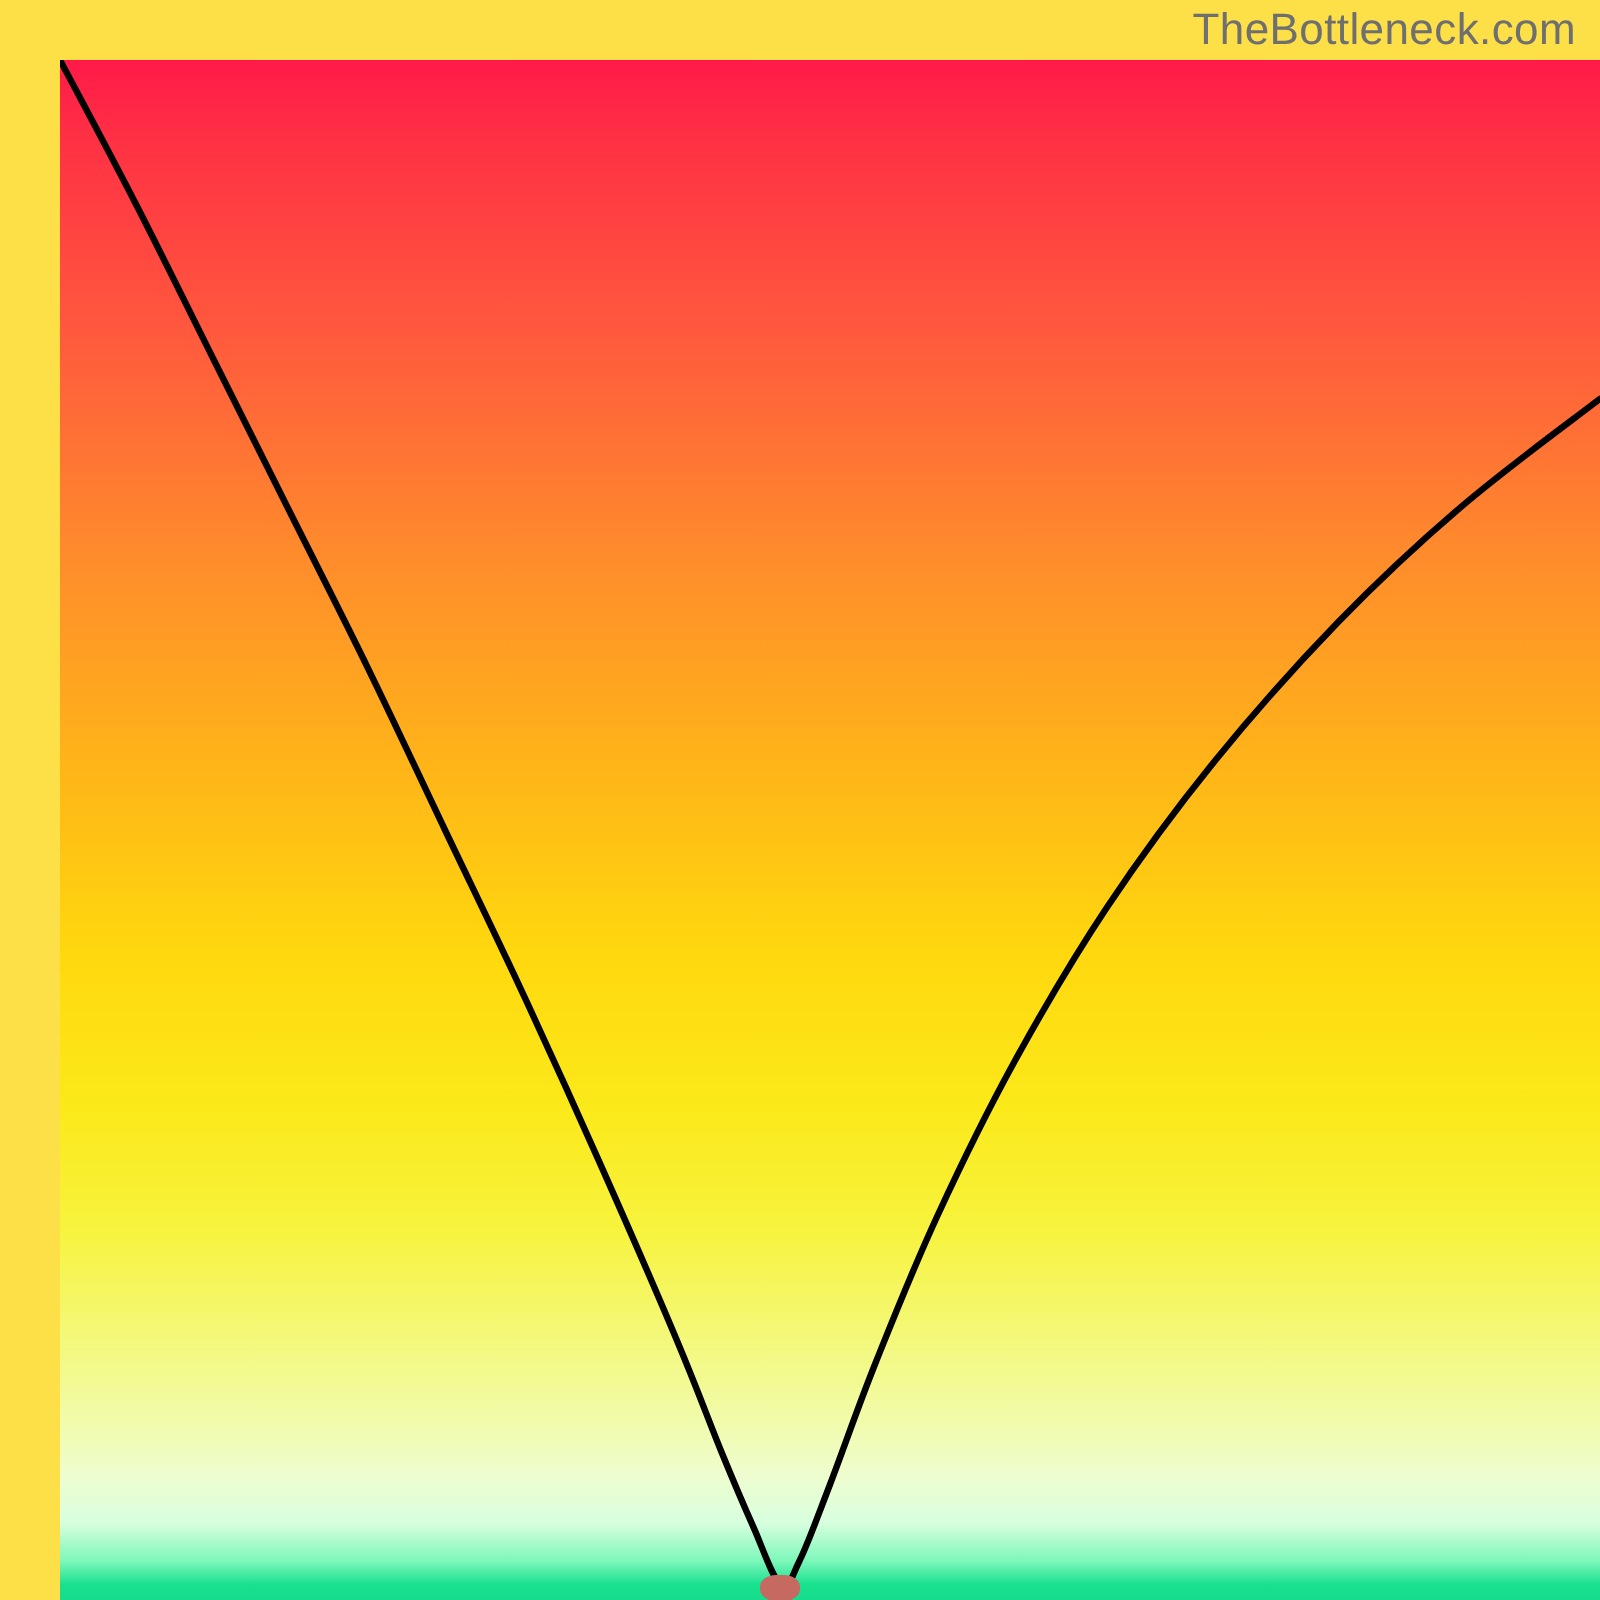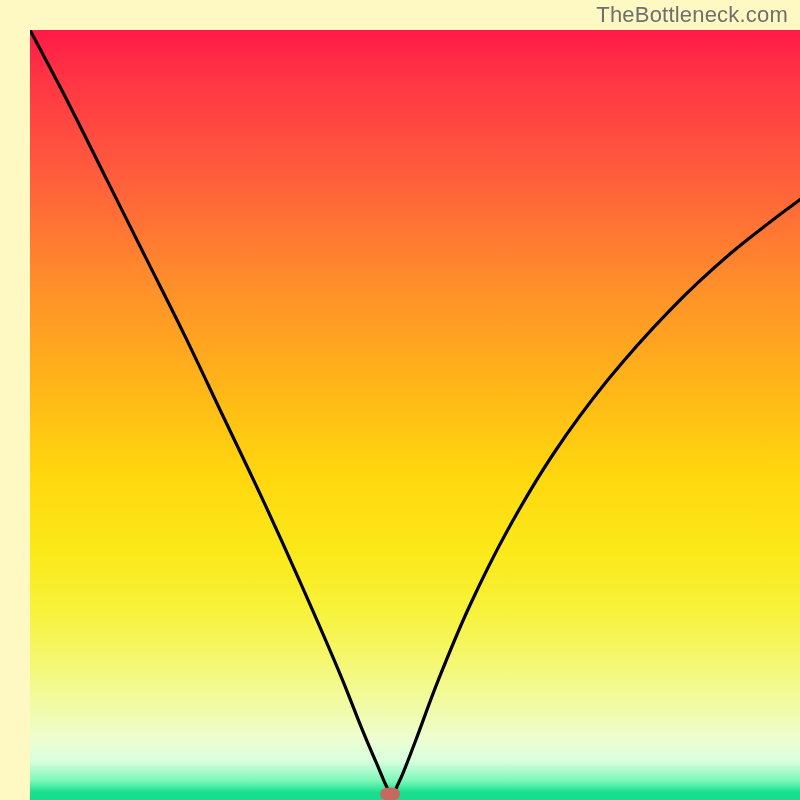--- a/index.html
+++ b/index.html
@@ -8,21 +8,21 @@
     width: 800px;
     height: 800px;
     background: #000;
     overflow: hidden;
     font-family: Arial, Helvetica, sans-serif;
   }
   .frame {
     position: relative;
     width: 800px;
     height: 800px;
-    background: #fef9c3;
+    background: #fde047;
   }
   .watermark {
     position: absolute;
     top: 2px;
     right: 12px;
     color: #6f6f6f;
     font-size: 22px;
     letter-spacing: 0.2px;
     font-weight: 500;
     z-index: 5;

